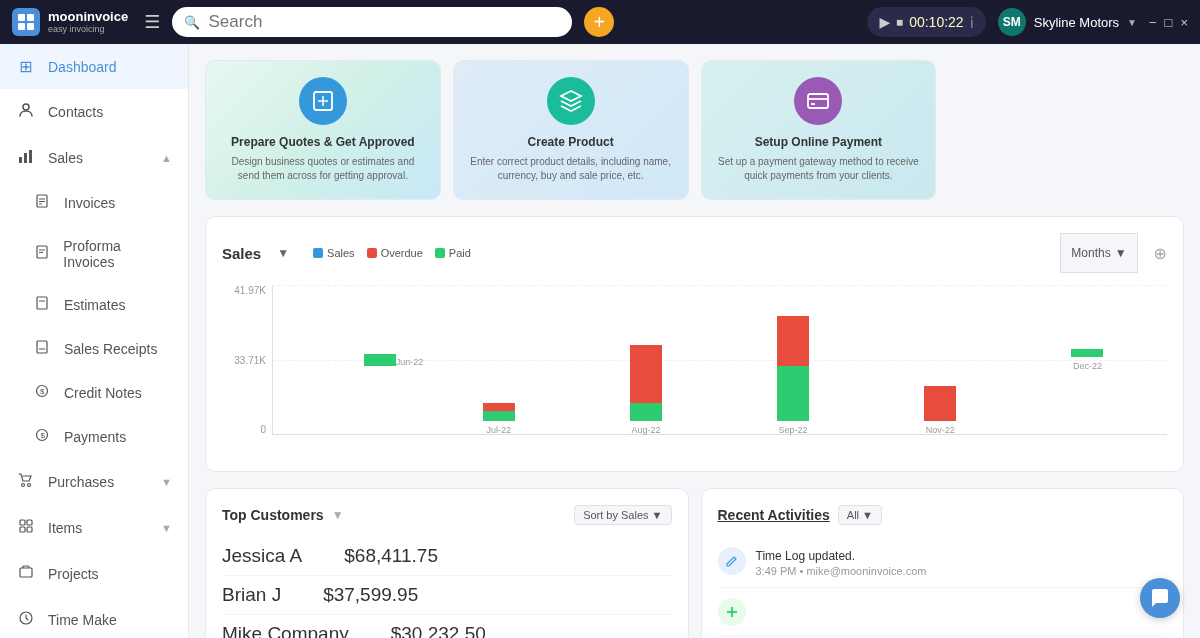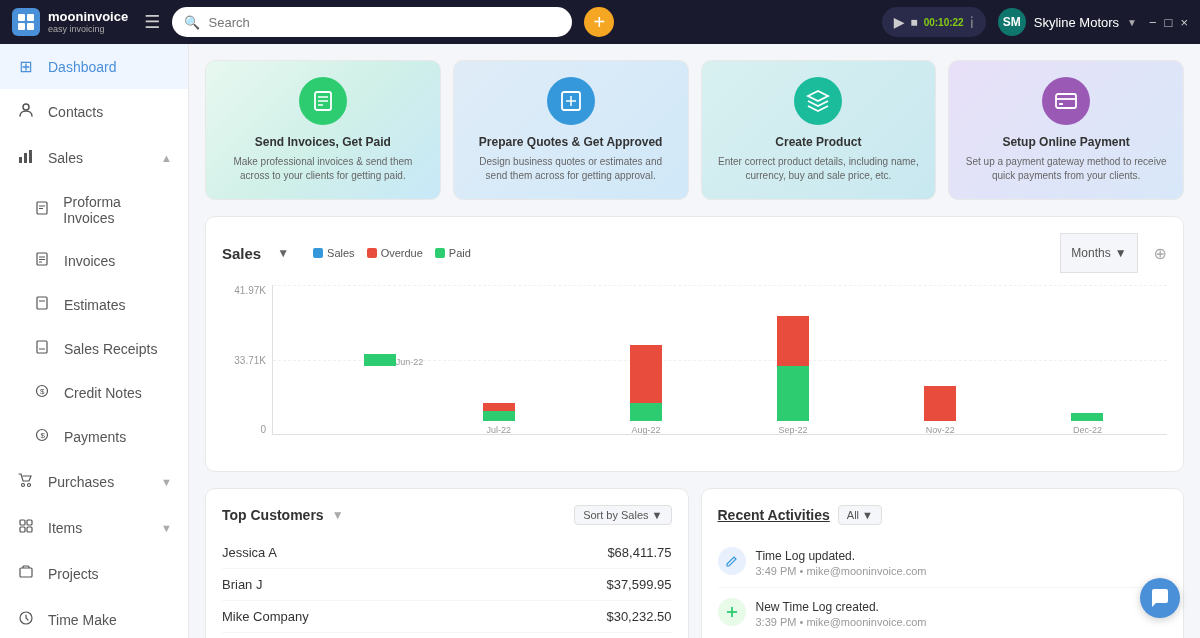--- a/index.html
+++ b/index.html
@@ -21,34 +21,34 @@
     .logo-sub { color: #aaa; font-size: 9px; }
     .menu-icon { color: #ccc; cursor: pointer; font-size: 18px; margin-left: 4px; }
     .search-bar {
       flex: 1; max-width: 400px;
       background: white;
       border-radius: 20px;
       display: flex; align-items: center;
       padding: 4px 12px; gap: 8px;
       height: 30px;
     }
-    .search-bar input { border: none; outline: none; font-size: 13px; flex: 1; color: #7f1d1d; }
+    .search-bar input { border: none; outline: none; font-size: 17px; flex: 1; color: #7f1d1d; }
     .add-btn {
       width: 30px; height: 30px; background: #f5a623;
       border-radius: 50%; display: flex; align-items: center;
       justify-content: center; color: white; font-size: 20px;
       cursor: pointer; border: none; flex-shrink: 0;
     }
     .timer-section {
       display: flex; align-items: center; gap: 6px;
       background: #2a2a4a; border-radius: 20px;
       padding: 4px 12px; margin-left: auto;
     }
     .timer-btn { color: #ccc; cursor: pointer; font-size: 14px; }
-    .timer-text { color: #84cc16; font-size: 10px; font-weight: 700; }
+    .timer-text { color: #fef9c3; font-size: 14px; font-weight: 400; }
     .info-btn { color: #888; cursor: pointer; }
     .user-area {
       display: flex; align-items: center; gap: 8px;
       cursor: pointer; color: white; font-size: 13px;
     }
     .avatar { width: 28px; height: 28px; border-radius: 50%; background: #0f766e; overflow: hidden; display: flex; align-items: center; justify-content: center; color: white; font-size: 12px; font-weight: bold; }
     .window-controls { display: flex; gap: 8px; color: #ccc; font-size: 13px; }
     .window-controls span { cursor: pointer; }
 
     
@@ -111,21 +111,21 @@
     .chart-area { position: relative; height: 170px; }
 
     
     .bottom-grid { display: grid; grid-template-columns: 1fr 1fr; gap: 12px; }
 
     
     .customers-card { background: white; border-radius: 10px; padding: 16px; border: 1px solid #e8e8e8; }
     .customers-header { display: flex; align-items: center; gap: 8px; margin-bottom: 12px; }
     .customers-title { font-size: 14px; font-weight: 600; color: #333; }
     .sort-btn { margin-left: auto; font-size: 11px; color: #555; cursor: pointer; background: #f5f6fa; border: 1px solid #e0e0e0; border-radius: 4px; padding: 3px 8px; }
-    .customer-row { display: flex; justify-content: space-between; padding: 8px 0; border-bottom: 1px solid #f5f5f5; font-size: 13px; }
+    .customer-row { display: flex; padding: 8px 0; border-bottom: 1px solid #f5f5f5; font-size: 19px; gap: 42px; }
     .customer-name { color: #333; }
     .customer-amount { color: #333; font-weight: 500; }
 
     
     .activities-card { background: white; border-radius: 10px; padding: 16px; border: 1px solid #e8e8e8; }
     .activities-header { display: flex; align-items: center; gap: 8px; margin-bottom: 12px; }
     .activities-title { font-size: 14px; font-weight: 600; color: #333; text-decoration: underline; }
     .all-btn { background: #f5f6fa; border: 1px solid #e0e0e0; border-radius: 4px; padding: 3px 8px; font-size: 11px; cursor: pointer; color: #555; }
     .activity-item { display: flex; gap: 10px; padding: 10px 0; border-bottom: 1px solid #f5f5f5; }
     .activity-icon-circle { width: 28px; height: 28px; border-radius: 50%; display: flex; align-items: center; justify-content: center; font-size: 14px; flex-shrink: 0; }
@@ -209,35 +209,35 @@
           </svg>
       </span>
       <span>Sales</span>
       <span class="arrow">▲</span>
     </div>
     <div class="sidebar-item" style="padding-left:32px;">
       <span class="icon">
         <svg width="14" height="14" viewBox="0 0 14 14" fill="none">
             <rect x="2" y="1" width="10" height="12" rx="1" stroke="#555" stroke-width="1.2"></rect>
             <line x1="4" y1="5" x2="10" y2="5" stroke="#555" stroke-width="1"></line>
-            <line x1="4" y1="7.5" x2="8" y2="7.5" stroke="#555" stroke-width="1"></line>
-          </svg>
-      </span>
-      <span>Proforma Invoices</span>
+            <line x1="4" y1="7.5" x2="10" y2="7.5" stroke="#555" stroke-width="1"></line>
+            <line x1="4" y1="10" x2="7" y2="10" stroke="#555" stroke-width="1"></line>
+          </svg>
+      </span>
+      <span>Invoices</span>
     </div>
     <div class="sidebar-item" style="padding-left:32px;">
       <span class="icon">
         <svg width="14" height="14" viewBox="0 0 14 14" fill="none">
             <rect x="2" y="1" width="10" height="12" rx="1" stroke="#555" stroke-width="1.2"></rect>
             <line x1="4" y1="5" x2="10" y2="5" stroke="#555" stroke-width="1"></line>
-            <line x1="4" y1="7.5" x2="10" y2="7.5" stroke="#555" stroke-width="1"></line>
-            <line x1="4" y1="10" x2="7" y2="10" stroke="#555" stroke-width="1"></line>
-          </svg>
-      </span>
-      <span>Invoices</span>
+            <line x1="4" y1="7.5" x2="8" y2="7.5" stroke="#555" stroke-width="1"></line>
+          </svg>
+      </span>
+      <span>Proforma Invoices</span>
     </div>
     <div class="sidebar-item" style="padding-left:32px;">
       <span class="icon">
         <svg width="14" height="14" viewBox="0 0 14 14" fill="none">
             <rect x="2" y="1" width="10" height="12" rx="1" stroke="#555" stroke-width="1.2"></rect>
             <line x1="4" y1="5" x2="10" y2="5" stroke="#555" stroke-width="1"></line>
           </svg>
       </span>
       <span>Estimates</span>
     </div>
@@ -308,32 +308,20 @@
           </svg>
       </span>
       <span>Time Make</span>
     </div>
 
   </div>
 
   <div class="content">
 
     <div class="promo-grid">
-      <div class="promo-card">
-        <div class="promo-icon-circle" style="background:#2ecc71;">
-          <svg width="24" height="24" viewBox="0 0 24 24" fill="none">
-              <rect x="4" y="3" width="16" height="18" rx="2" stroke="white" stroke-width="1.8"></rect>
-              <line x1="7" y1="8" x2="17" y2="8" stroke="white" stroke-width="1.5"></line>
-              <line x1="7" y1="12" x2="17" y2="12" stroke="white" stroke-width="1.5"></line>
-              <line x1="7" y1="16" x2="12" y2="16" stroke="white" stroke-width="1.5"></line>
-            </svg>
-        </div>
-        <h4>Send Invoices, Get Paid</h4>
-        <p>Make professional invoices &amp; send them across to your clients for getting paid.</p>
-      </div>
       <div class="promo-card">
         <div class="promo-icon-circle" style="background:#3498db;">
           <svg width="24" height="24" viewBox="0 0 24 24" fill="none">
               <rect x="3" y="3" width="18" height="18" rx="2" stroke="white" stroke-width="1.8"></rect>
               <line x1="7" y1="12" x2="17" y2="12" stroke="white" stroke-width="1.5"></line>
               <line x1="12" y1="7" x2="12" y2="17" stroke="white" stroke-width="1.5"></line>
             </svg>
         </div>
         <h4>Prepare Quotes &amp; Get Approved</h4>
         <p>Design business quotes or estimates and send them across for getting approval.</p>
@@ -432,21 +420,21 @@
               </div>
 
 
               <div style="flex:1; display:flex; flex-direction:column; align-items:center; height:100%; justify-content:flex-end;">
                 <div style="width:32px; display:flex; flex-direction:column;">
                   <div style="height:35px; background:#e74c3c;"></div>
                 </div>
                 <div style="font-size:9px; color:#999; margin-top:4px;">Nov-22</div>
               </div>
 
-              <div style="flex:1; display:flex; flex-direction:column; align-items:center; height:100%; justify-content:flex-end;">
+              <div style="flex:1; display:flex; flex-direction:column; align-items:center; height:100%; justify-content:center;">
                 <div style="width:32px; display:flex; flex-direction:column;">
                   <div style="height:8px; background:#2ecc71;"></div>
                 </div>
                 <div style="font-size:9px; color:#999; margin-top:4px;">Dec-22</div>
               </div>
             </div>
           </div>
         </div>
       </div>
     </div>
@@ -504,24 +492,20 @@
           </div>
         </div>
 
         <div class="activity-item">
           <div class="activity-icon-circle" style="background:#e8fae8;">
             <svg width="14" height="14" viewBox="0 0 14 14" fill="none">
                 <line x1="7" y1="2" x2="7" y2="12" stroke="#2ecc71" stroke-width="1.8"></line>
                 <line x1="2" y1="7" x2="12" y2="7" stroke="#2ecc71" stroke-width="1.8"></line>
               </svg>
           </div>
-          <div>
-            <div class="activity-text">New Time Log created.</div>
-            <div class="activity-meta">3:39 PM • mike@mooninvoice.com</div>
-          </div>
         </div>
 
         <div class="activity-item" style="border-bottom:none;">
           <div class="activity-icon-circle" style="background:#e8f0fe;">
             
           </div>
           <div>
             <div class="activity-text">
               <span>Credit Note</span>
               <span class="activity-link"> 531</span>

